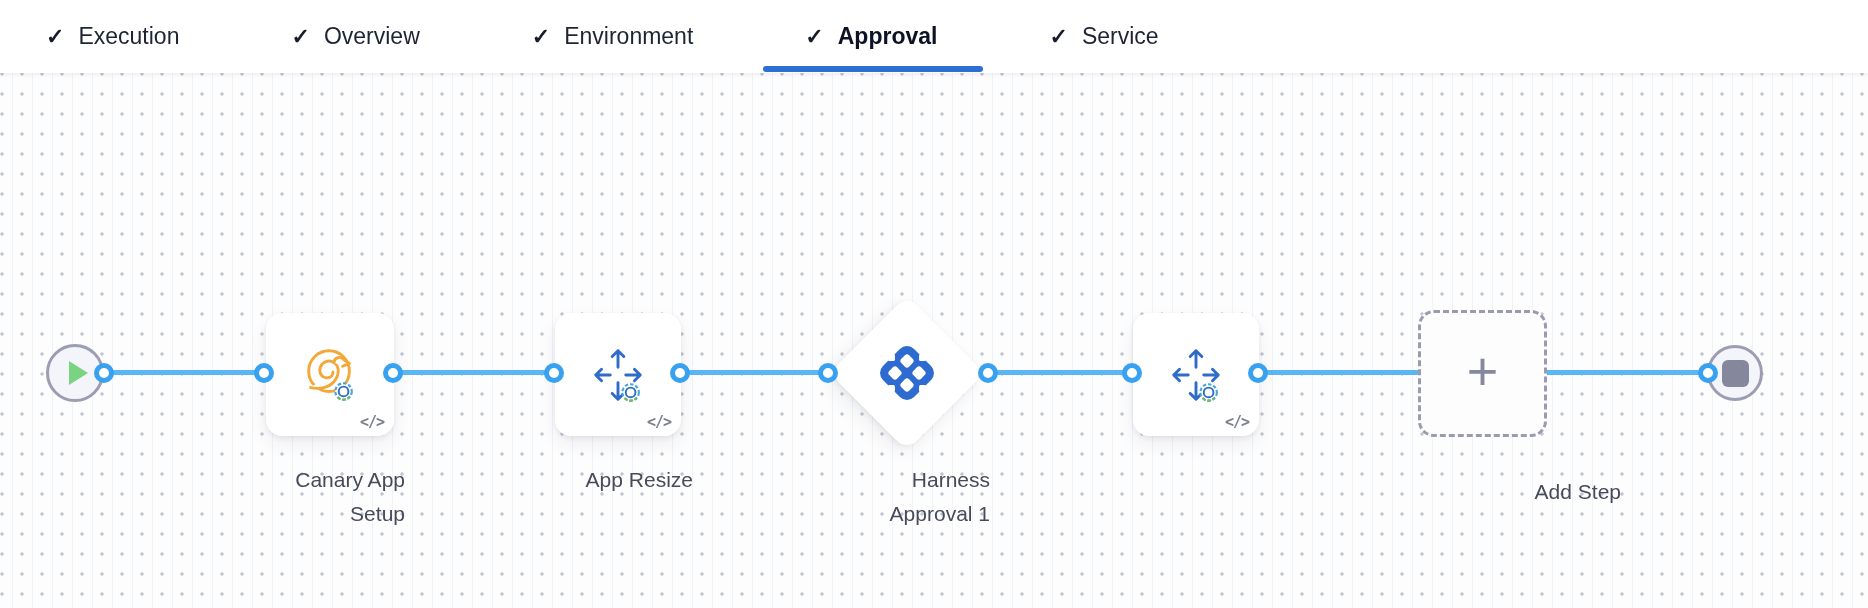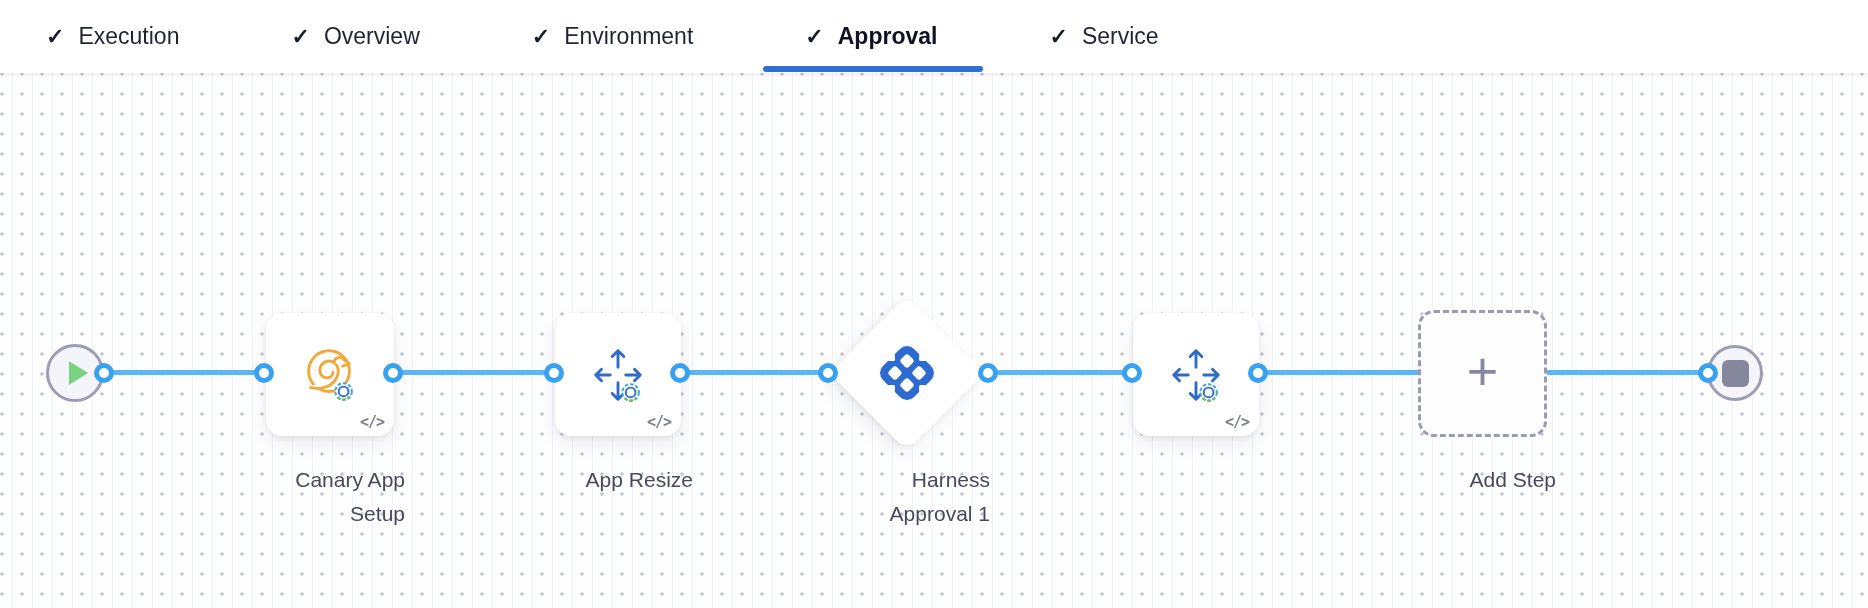--- a/index.html
+++ b/index.html
@@ -72,21 +72,21 @@
   }
   .addstep .plus{font-size:54px;font-weight:normal;color:#8688a0;line-height:1;margin-top:-6px;}
   .steplabel{
     position:absolute;top:390px;width:150px;text-align:right;
     font-size:21px;line-height:34px;color:#484a5a;z-index:2;
   }
   .lbl-canary{left:255px;}
   .lbl-resize1{left:543px;}
   .lbl-approval{left:832px;margin-left:8px;}
   .lbl-resize2{left:1121px;}
-  .lbl-addstep{left:1406px;}
+  .lbl-addstep{left:1471px;margin-top:12px;}
 </style>
 </head>
 <body>
 
 <div class="tabbar">
   <div class="tab">
     <span class="check">✓</span>
     <span>Execution</span>
   </div>
   <div class="tab">

